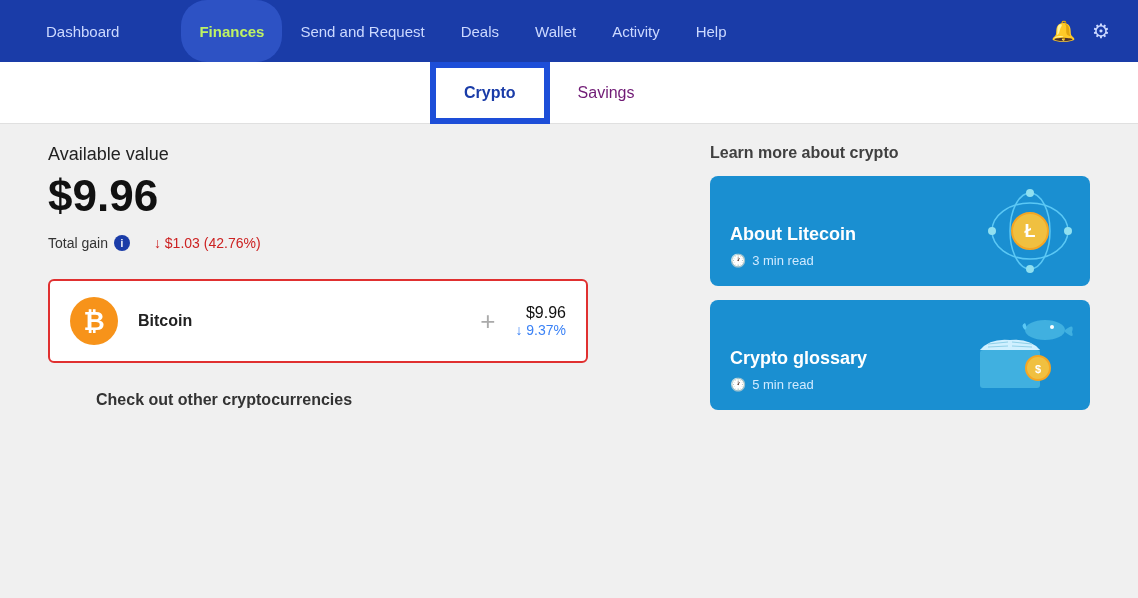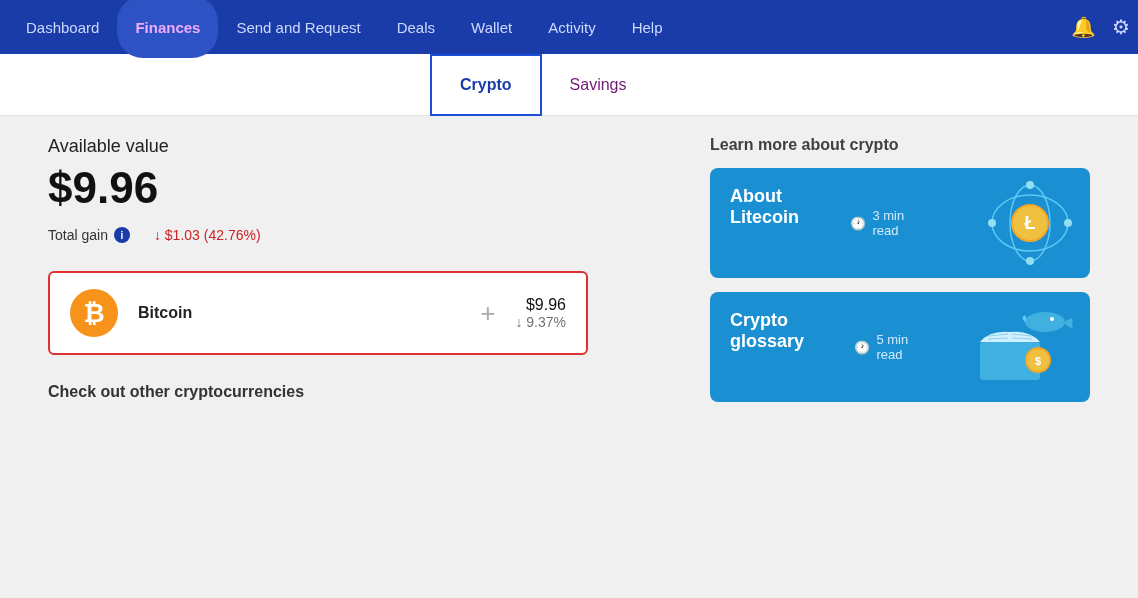--- a/index.html
+++ b/index.html
@@ -3,39 +3,40 @@
   <meta charset="utf-8">
   <style>
     * { box-sizing: border-box; margin: 0; padding: 0; }
     body { font-family: Arial, sans-serif; background: #f0f0f0; width: 1138px; height: 598px; overflow: hidden; }
 
     
     .navbar {
       background: #1a3ca8;
       display: flex;
       align-items: center;
-      padding: 0 8px;
-      height: 54px;
+      padding: 0 28px;
+      height: 62px;
     }
     .nav-item {
       color: #ccd9ff;
       font-size: 15px;
       padding: 0 18px;
       height: 62px;
       display: flex;
       align-items: center;
       cursor: pointer;
       text-decoration: none;
       white-space: nowrap;
     }
     .nav-item.active {
       background: #2d52c4;
       border-radius: 26px;
-      color: #f0abfc;
-      font-weight: bold;
+      color: #bef264;
+      font-weight: bold;
+      margin-left: 44px;
     }
     .nav-right {
       margin-left: auto;
       display: flex;
       align-items: center;
       gap: 16px;
     }
     .nav-icon {
       color: #ccd9ff;
       font-size: 20px;
@@ -57,21 +58,21 @@
       display: flex;
       align-items: center;
       font-size: 16px;
       color: #701a75;
       cursor: pointer;
       position: relative;
     }
     .tab.active {
       color: #1a3ca8;
       font-weight: bold;
-      border: 2px solid #1d4ed8;
+      border: 6px solid #1d4ed8;
     }
 
     
     .main {
       display: flex;
       padding: 20px 48px;
       gap: 40px;
       background: #f0f0f0;
       min-height: calc(598px - 62px - 62px);
     }
@@ -175,20 +176,21 @@
       display: flex;
       align-items: center;
       justify-content: flex-end;
       gap: 2px;
     }
 
     .check-other {
       font-size: 16px;
       color: #333;
       font-weight: bold;
+      margin-left: 48px;
     }
 
     
     .right-col {
       width: 380px;
       flex-shrink: 0;
     }
     .learn-label {
       font-size: 16px;
       font-weight: bold;
@@ -201,21 +203,21 @@
       margin-bottom: 14px;
       background: #1a8fd1;
       display: flex;
       align-items: stretch;
       height: 110px;
       position: relative;
     }
     .card-text {
       padding: 18px 20px;
       display: flex;
-      flex-direction: row;
+      flex-direction: column;
       justify-content: flex-end;
       flex: 1;
       z-index: 1;
     }
     .card-title {
       font-size: 18px;
       font-weight: bold;
       color: #fff;
       margin-bottom: 8px;
     }
@@ -238,21 +240,21 @@
     .litecoin-svg {
       width: 120px;
       height: 90px;
     }
     
     .book-svg {
       width: 120px;
       height: 90px;
     }
 
-    .down-arrow { color: #737373; }
+    .down-arrow { color: #3b82f6; }
   </style>
 </head>
 <body>
 
 <nav class="navbar">
   <a class="nav-item">Dashboard</a>
   <a class="nav-item active">Finances</a>
   <a class="nav-item">Send and Request</a>
   <a class="nav-item">Deals</a>
   <a class="nav-item">Wallet</a>

